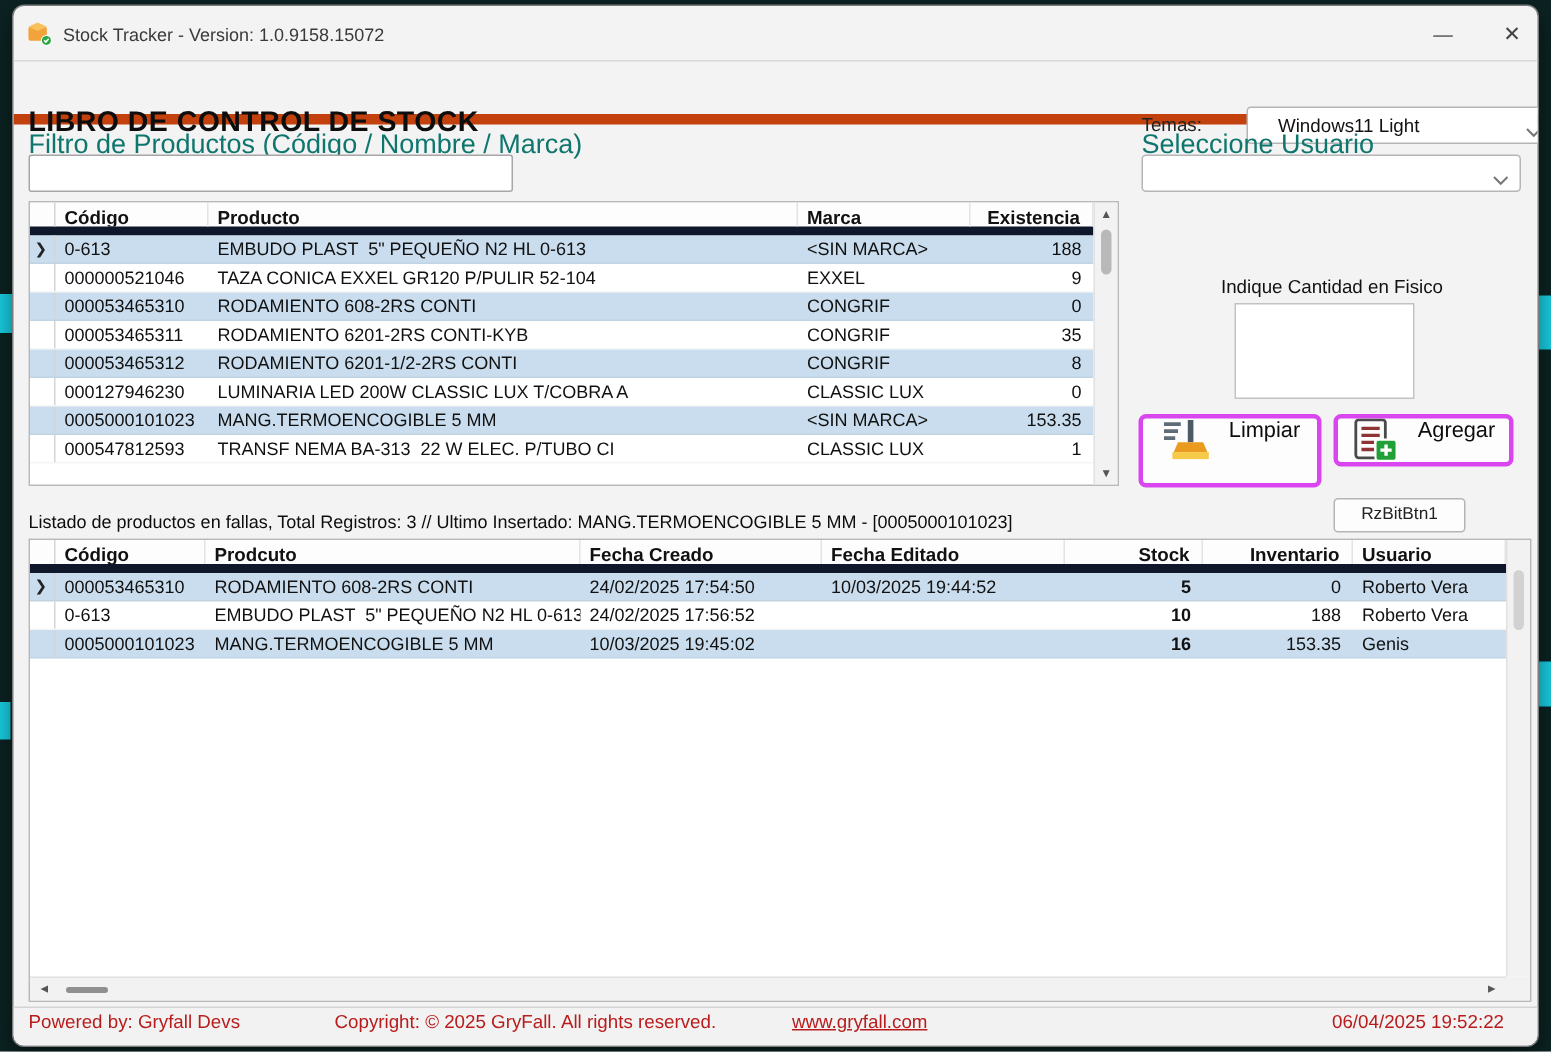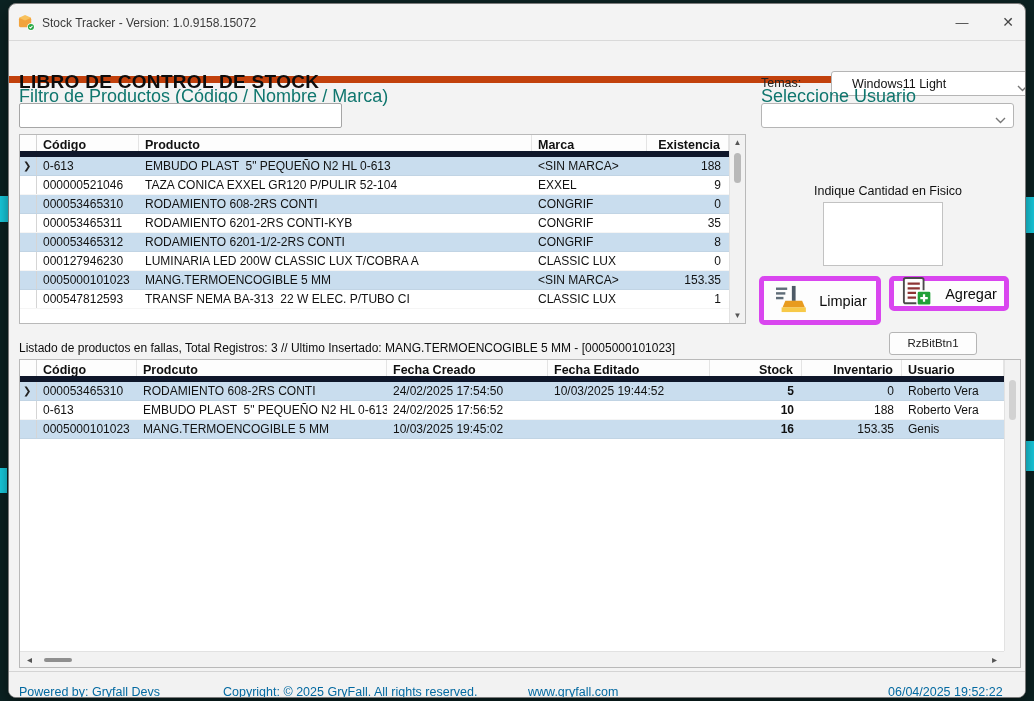--- a/index.html
+++ b/index.html
@@ -65,32 +65,32 @@
   .hscroll { position:absolute; left:0; right:16px; bottom:0; height:16px; background:#f2f2f2; border-top:1px solid #e2e2e2; }
   .h-arrow { position:absolute; top:0; width:15px; height:15px; text-align:center; font-size:10px; line-height:15px; color:#555; }
   .h-arrow.left { left:2px; } .h-arrow.right { right:2px; }
   .hthumb { position:absolute; left:24px; top:6px; width:28px; height:4px; border-radius:2px; background:#8f8f8f; }
   .sb-corner { position:absolute; right:0; bottom:0; width:16px; height:16px; background:#f2f2f2; }
 
   
   .qty-label { left:751px; top:180px; width:256px; text-align:center; position:absolute; font-size:12.5px; }
   .qty-input { left:814px; top:198px; width:120px; height:64px; resize:none; position:absolute;
     background:#fff; border:1px solid #c2c2c2; font-family:"Liberation Sans", sans-serif; font-size:13px; outline:none; }
-  .action-btn { position:absolute; background:#fdfdfd; border:5px solid #d946ef; border-radius:5px;
-    display:flex; align-items:center; justify-content:center; gap:12px; font-size:14.5px; color:#0d0d0d; cursor:default; }
+  .action-btn { position:absolute; background:#fdfdfd; border:3px solid #d946ef; border-radius:5px;
+    display:flex; align-items:flex-start; justify-content:center; gap:12px; font-size:14.5px; color:#0d0d0d; cursor:default; }
   .btn-limpiar { left:750px; top:272px; width:122px; height:49px; }
   .btn-agregar { left:880px; top:272px; width:120px; height:35px; }
   .btn-rz { left:880px; top:328px; width:88px; height:23px; position:absolute; background:#fdfdfd;
     border:1px solid #b5b5b5; border-radius:3px; font-size:11.5px; text-align:center; line-height:21px; color:#222; }
 
   .fallas-label { left:10px; top:337px; position:absolute; font-size:12px; color:#0d0d0d; white-space:nowrap; }
 
   
   .statusbar { position:absolute; left:0; right:0; bottom:0; height:26px; background:#f2f2f2; border-top:1px solid #d4d4d4; }
-  .statusbar span, .statusbar a { position:absolute; top:13px; font-size:12.5px; color:#0369a1; white-space:nowrap; }
+  .statusbar span, .statusbar a { position:absolute; top:2px; font-size:12.5px; color:#b91c1c; white-space:nowrap; }
   .sb-powered { left:10px; } .sb-copy { left:214px; }
   .sb-link { left:519px; text-decoration:underline; cursor:pointer; }
   .sb-date { left:879px; }
 </style>
 </head>
 <body>
 
 <div class="accent" style="left:0;top:196px;width:8px;height:26px;"></div>
 <div class="accent" style="left:0;top:468px;width:7px;height:25px;"></div>
 <div class="accent" style="left:1026px;top:197px;width:8px;height:36px;"></div>

